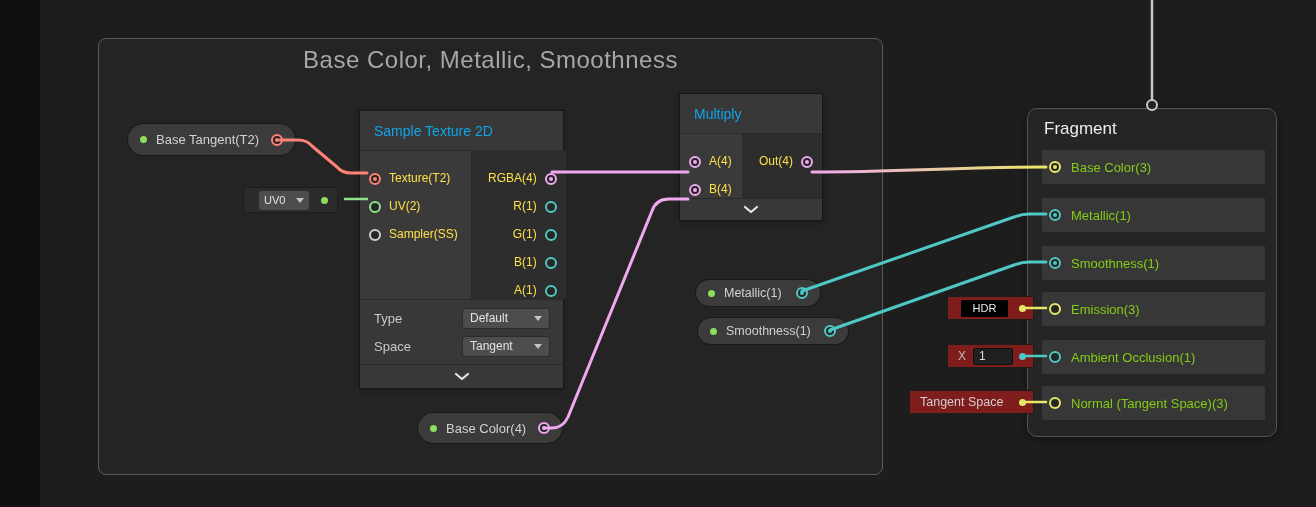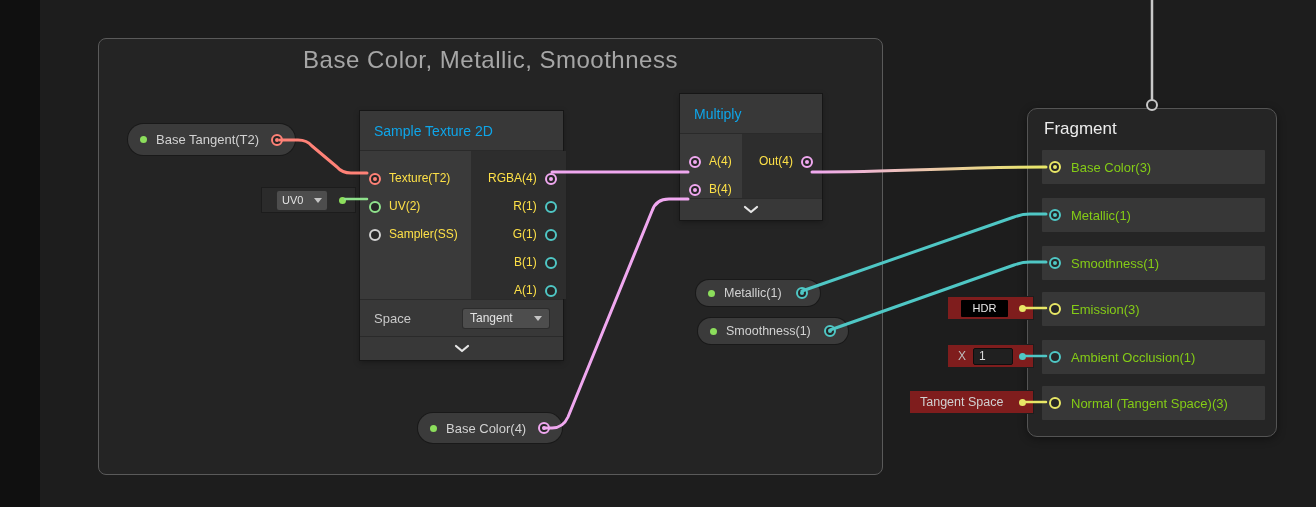--- a/index.html
+++ b/index.html
@@ -82,21 +82,21 @@
   
   .sidew{position:absolute;z-index:3;height:22px;background:#7f1d1d;display:flex;align-items:center;
     box-shadow:0 0 0 1px #1d1d1d;}
   .hdr-box{margin-left:13px;width:47px;height:17px;background:#000;border-radius:1px;
     display:flex;align-items:center;justify-content:center;font-size:11px;color:#e8e8e8;}
   .ao-x{margin-left:10px;font-size:12px;color:#bdbdbd;}
   .ao-input{margin-left:7px;width:40px;height:17px;background:#202020;border:1px solid #0e0e0e;
     border-radius:2px;font-size:12px;color:#dadada;display:flex;align-items:center;padding-left:5px;}
   .ts-lbl{margin-left:10px;font-size:12.5px;color:#d0d0d0;}
   .sidew .mini-dot{margin-left:auto;margin-right:7px;}
-  .uvw{position:absolute;left:222px;top:188px;width:93px;height:24px;z-index:3;background:#2b2b2b;
+  .uvw{position:absolute;left:204px;top:188px;width:93px;height:24px;z-index:3;background:#2b2b2b;
     display:flex;align-items:center;box-shadow:0 0 0 1px #1c1c1c;}
   .uvw .dropdown{width:50px;height:19px;margin-left:15px;padding:0 5px;font-size:11px;}
   .uvw .mini-dot{margin-left:auto;margin-right:9px;}
 </style>
 </head>
 <body>
 
 <div id="canvas">
 
   <div class="group-box">
@@ -179,20 +179,27 @@
           <span class="port p-cyan"></span>
         </div>
         <div class="port-row out">
           <span class="lbl">A(1)</span>
           <span class="port p-cyan"></span>
         </div>
       </div>
     </div>
     <div class="controls">
       <div class="ctl-row">
+        <span class="ctl-lbl">Type</span>
+        <div class="dropdown">
+          <span>Default</span>
+          <span class="tri"></span>
+        </div>
+      </div>
+      <div class="ctl-row">
         <span class="ctl-lbl">Space</span>
         <div class="dropdown">
           <span>Tangent</span>
           <span class="tri"></span>
         </div>
       </div>
     </div>
     <div class="chevron-bar">
       <svg width="16" height="9">
           <polyline points="2,2 8,7 14,2" fill="none" stroke="#e6e6e6" stroke-width="2.2" stroke-linecap="round" stroke-linejoin="round"></polyline>

